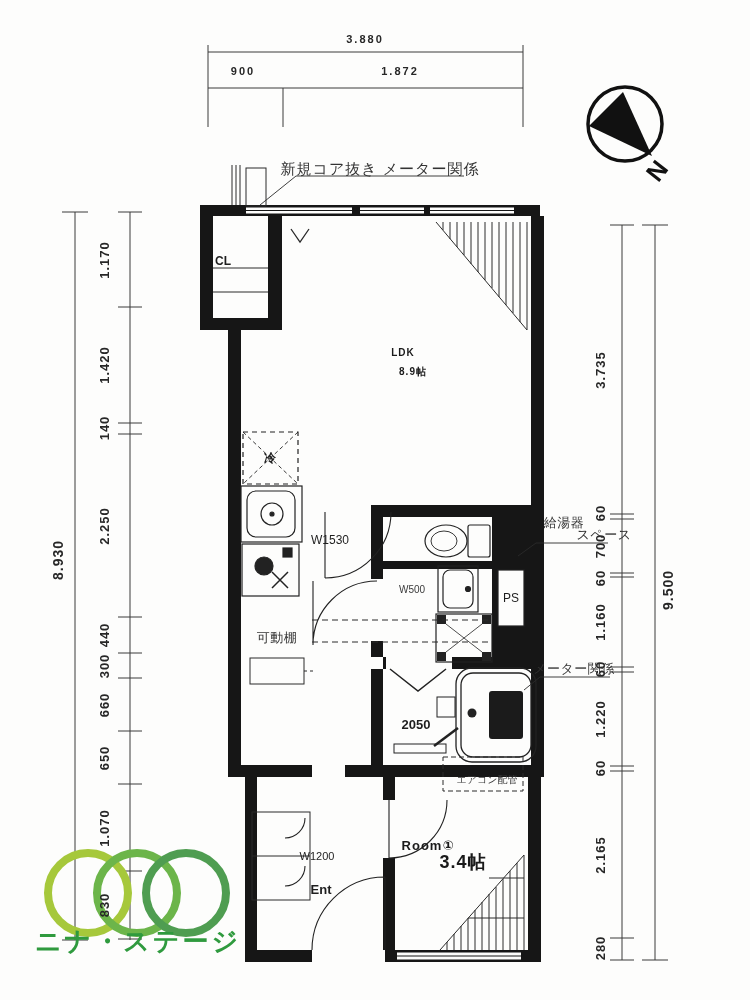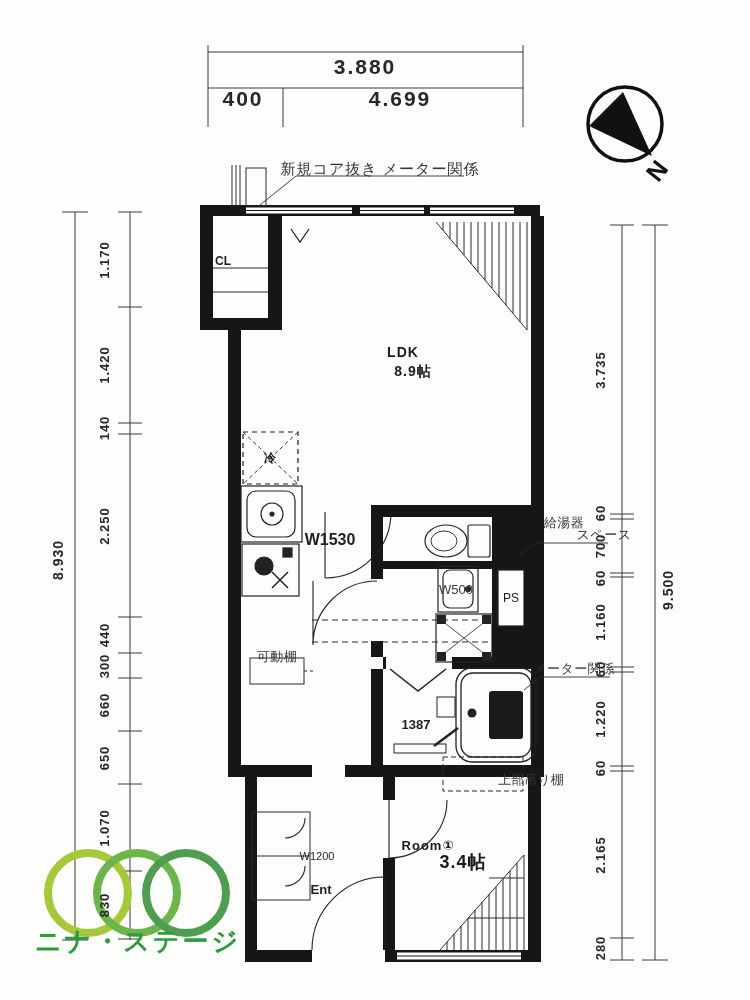--- a/index.html
+++ b/index.html
@@ -3,25 +3,25 @@
 <meta charset="utf-8">
 <style>
   html,body{margin:0;padding:0;background:#ffffff;}
   #stage{position:relative;width:750px;height:1000px;background:#fdfdfc;overflow:hidden;
          font-family:"Liberation Sans","DejaVu Sans",sans-serif;}
   svg{position:absolute;left:0;top:0;}
   .lbl{position:absolute;transform:translate(-50%,-50%);white-space:nowrap;color:#1e1e1e;
        font-family:"Liberation Sans","DejaVu Sans",sans-serif;}
   .rot{transform:translate(-50%,-50%) rotate(-90deg);}
   .dim{font-weight:bold;color:#272727;letter-spacing:1px;font-size:13px;}
-  .dimbig{font-size:21px;letter-spacing:2px;margin-top:28px;}
+  .dimbig{font-size:11px;letter-spacing:2px;}
   .dimtot{font-size:14px;letter-spacing:1px;}
-  .room{font-weight:bold;color:#1a1a1a;font-size:14px;letter-spacing:1px;}
+  .room{font-weight:bold;color:#1a1a1a;font-size:10px;letter-spacing:1px;}
   .small{font-size:13px;color:#333;letter-spacing:0.5px;}
-  .tiny{font-size:13px;color:#3a3a3a;margin-left:44px;}
+  .tiny{font-size:10px;color:#3a3a3a;}
   .note{font-size:15px;color:#333;letter-spacing:1px;}
   .logo-text{font-size:26px;font-weight:bold;letter-spacing:3px;}
   .north{font-size:25px;font-weight:bold;color:#111;
          transform:translate(-50%,-50%) rotate(-52deg);}
 </style>
 </head>
 <body>
 
 <div id="stage">
 
@@ -144,22 +144,22 @@
   </g>
 
   <g fill="none" stroke-width="8">
     <circle cx="88" cy="893" r="40" stroke="#a6c83b"></circle>
     <circle cx="137" cy="893" r="40" stroke="#6cb54a"></circle>
     <circle cx="186" cy="893" r="40" stroke="#4f9d51"></circle>
   </g>
 </svg>
 
 <div class="lbl dim dimbig" style="left:365px;top:39px">3.880</div>
-<div class="lbl dim dimbig" style="left:243px;top:71px">400</div>
-<div class="lbl dim dimbig" style="left:400px;top:71px">4.699</div>
+<div class="lbl dim dimbig" style="left:243px;top:71px">900</div>
+<div class="lbl dim dimbig" style="left:400px;top:71px">1.872</div>
 
 <div class="lbl dim dimtot rot" style="left:58px;top:560px">8.930</div>
 <div class="lbl dim rot" style="left:104px;top:260px">1.170</div>
 <div class="lbl dim rot" style="left:104px;top:365px">1.420</div>
 <div class="lbl dim rot" style="left:104px;top:428px">140</div>
 <div class="lbl dim rot" style="left:104px;top:526px">2.250</div>
 <div class="lbl dim rot" style="left:104px;top:635px">440</div>
 <div class="lbl dim rot" style="left:104px;top:666px">300</div>
 <div class="lbl dim rot" style="left:104px;top:705px">660</div>
 <div class="lbl dim rot" style="left:104px;top:758px">650</div>
@@ -180,28 +180,28 @@
 
 <div class="lbl room" style="left:403px;top:352px">LDK</div>
 <div class="lbl room" style="left:413px;top:372px">8.9帖</div>
 <div class="lbl room" style="left:428px;top:845px;font-size:13px">Room①</div>
 <div class="lbl room" style="left:463px;top:862px;font-size:18px">3.4帖</div>
 <div class="lbl" style="left:223px;top:261px;font-size:12px;font-weight:bold">CL</div>
 <div class="lbl" style="left:321px;top:889px;font-size:13px;font-weight:bold">Ent</div>
 <div class="lbl" style="left:511px;top:598px;font-size:12px;font-weight:normal">PS</div>
 <div class="lbl" style="left:270px;top:458px;font-size:12px;font-weight:bold">冷</div>
 
-<div class="lbl" style="left:330px;top:540px;font-size:16px;font-weight:bold">W1530</div>
+<div class="lbl" style="left:330px;top:540px;font-size:12px;font-weight:normal">W1530</div>
 <div class="lbl tiny" style="left:412px;top:589px">W500</div>
-<div class="lbl" style="left:416px;top:724px;font-size:13px;font-weight:bold">1387</div>
+<div class="lbl" style="left:416px;top:724px;font-size:13px;font-weight:bold">2050</div>
 <div class="lbl" style="left:317px;top:856px;font-size:11px;font-weight:normal">W1200</div>
 
 <div class="lbl note" style="left:380px;top:169px">新規コア抜き メーター関係</div>
 <div class="lbl small" style="left:564px;top:523px">給湯器</div>
 <div class="lbl small" style="left:604px;top:535px">スペース</div>
 <div class="lbl small" style="left:574px;top:669px">メーター関係</div>
-<div class="lbl small" style="left:277px;top:657px">可動棚</div>
-<div class="lbl tiny" style="left:487px;top:780px">上部吊り棚</div>
+<div class="lbl small" style="left:277px;top:638px">可動棚</div>
+<div class="lbl tiny" style="left:487px;top:780px">エアコン配管</div>
 
 <div class="lbl north" style="left:657px;top:171px">N</div>
 <div class="lbl logo-text" style="left: 138px; top: 941px; color: rgb(47, 154, 62);">ニナ・ステージ</div>
 
 </div>
 
 </body></html>

